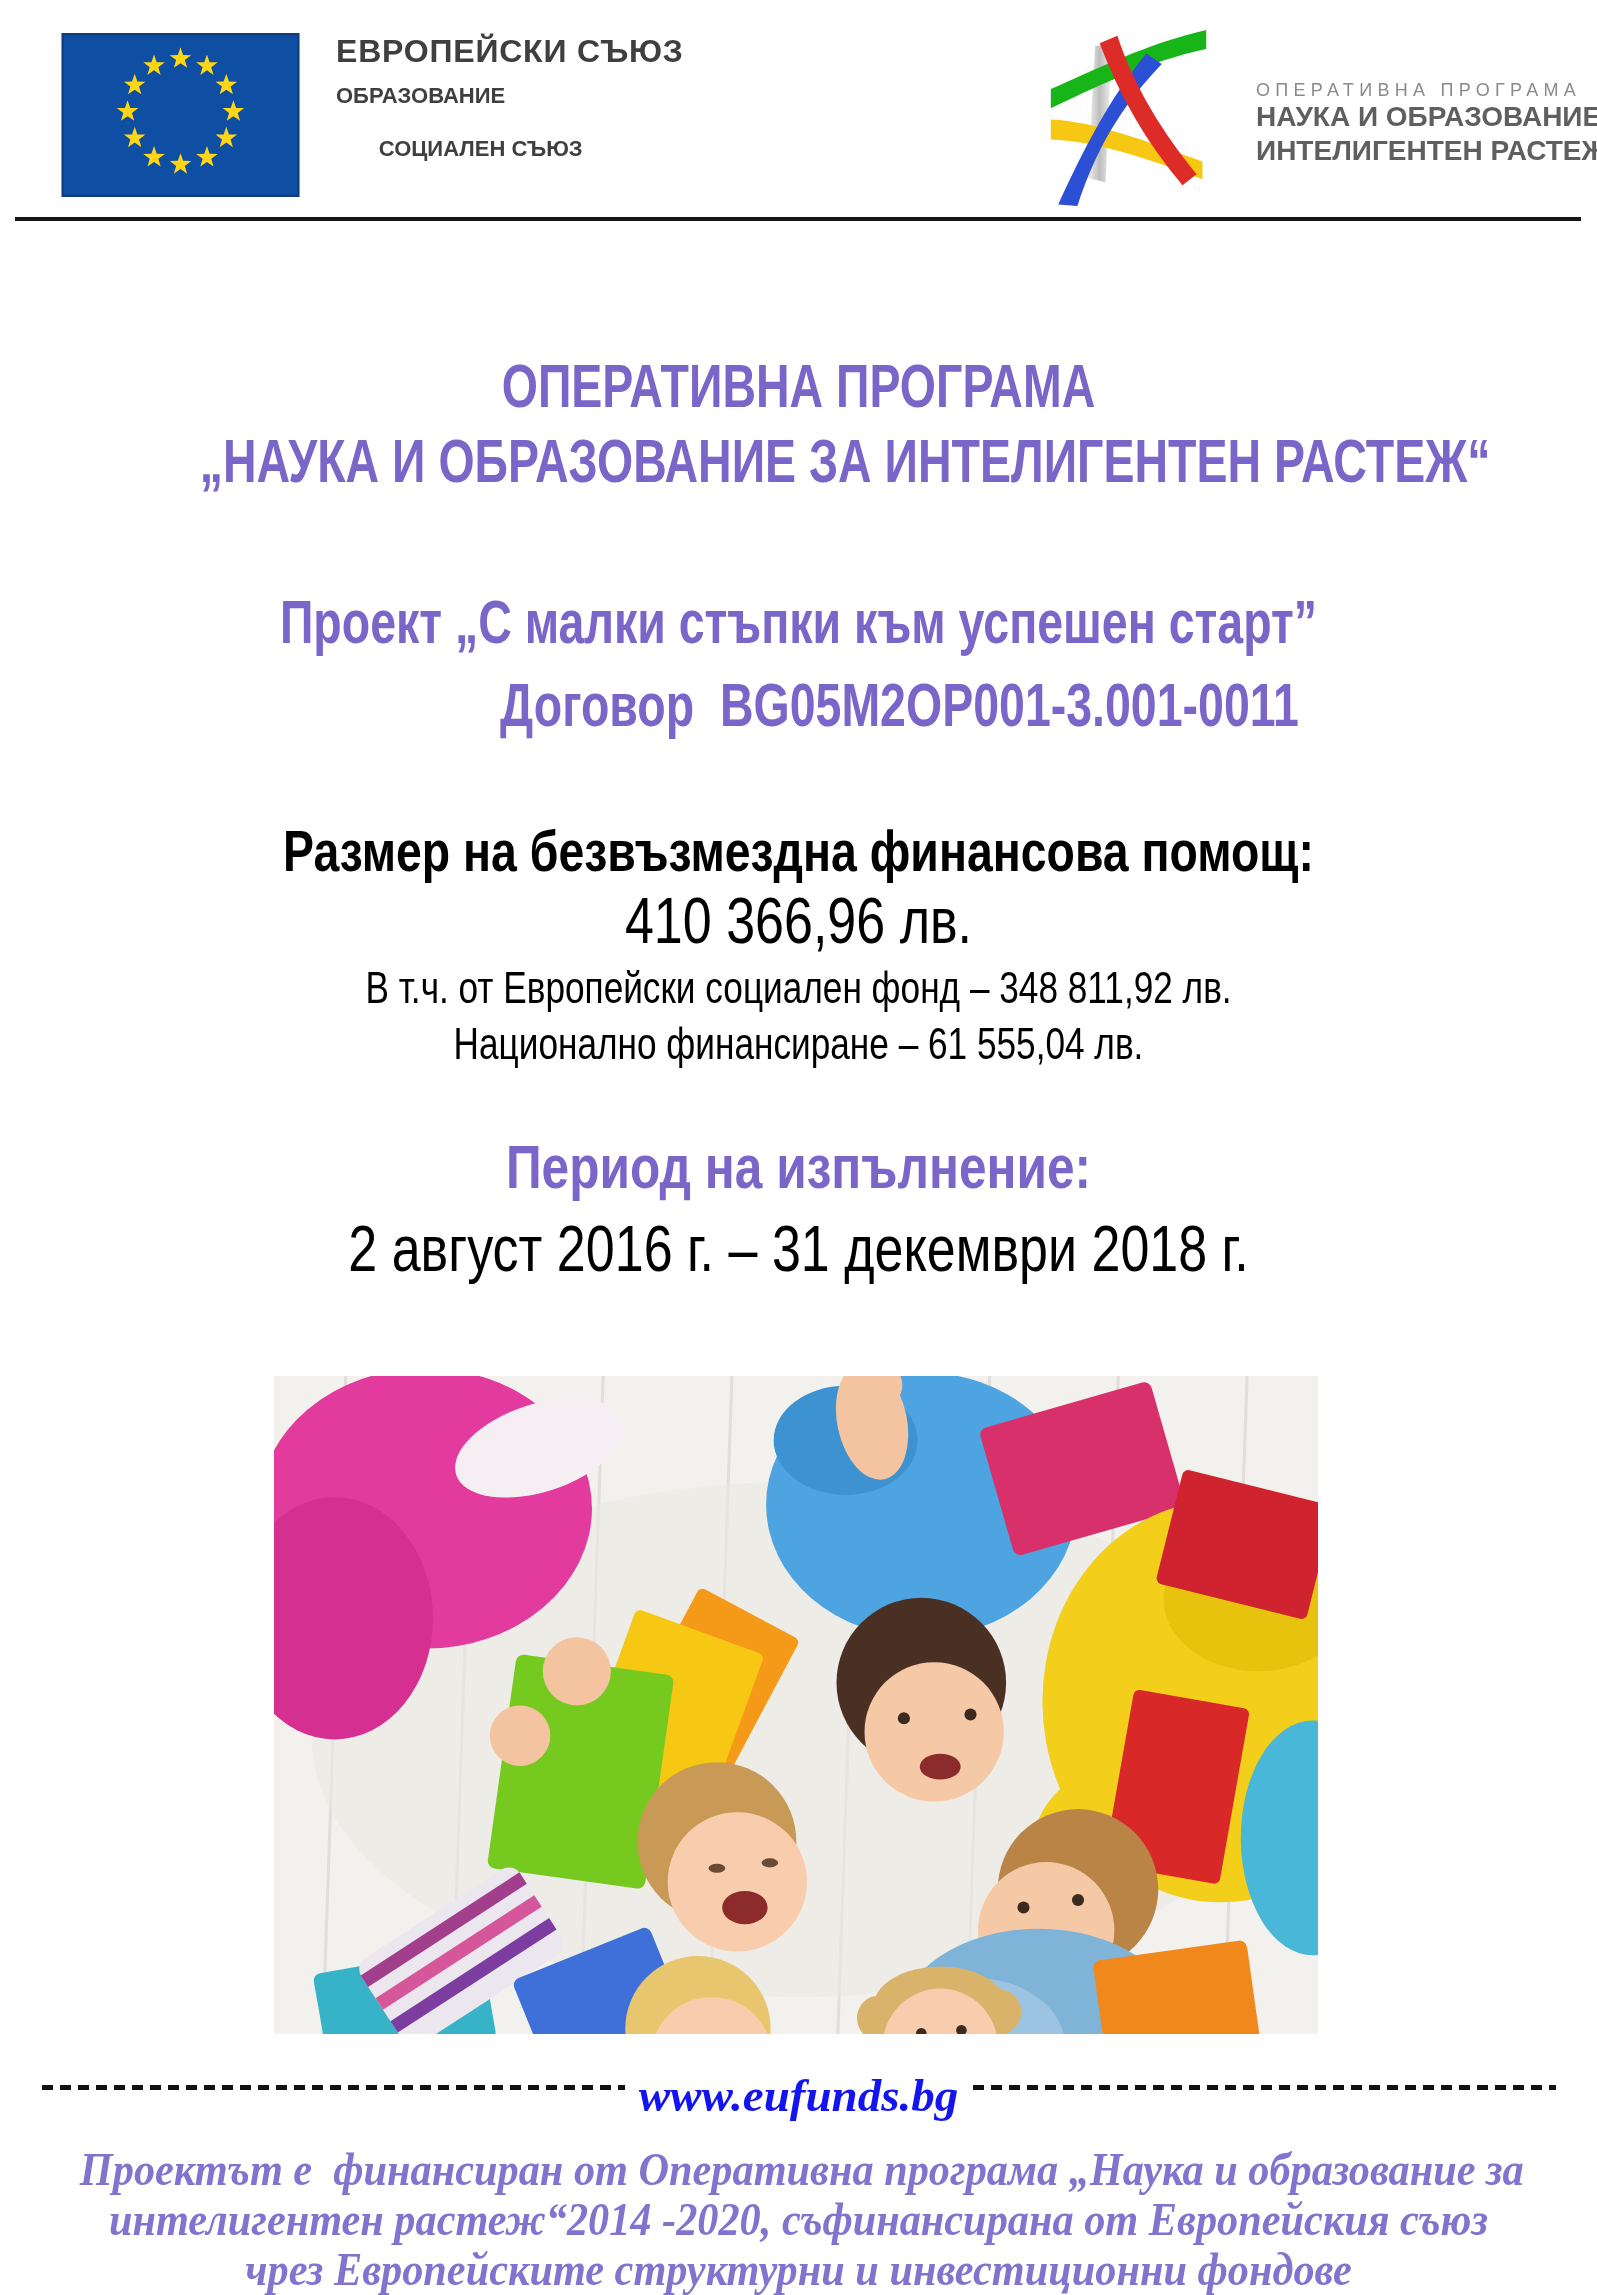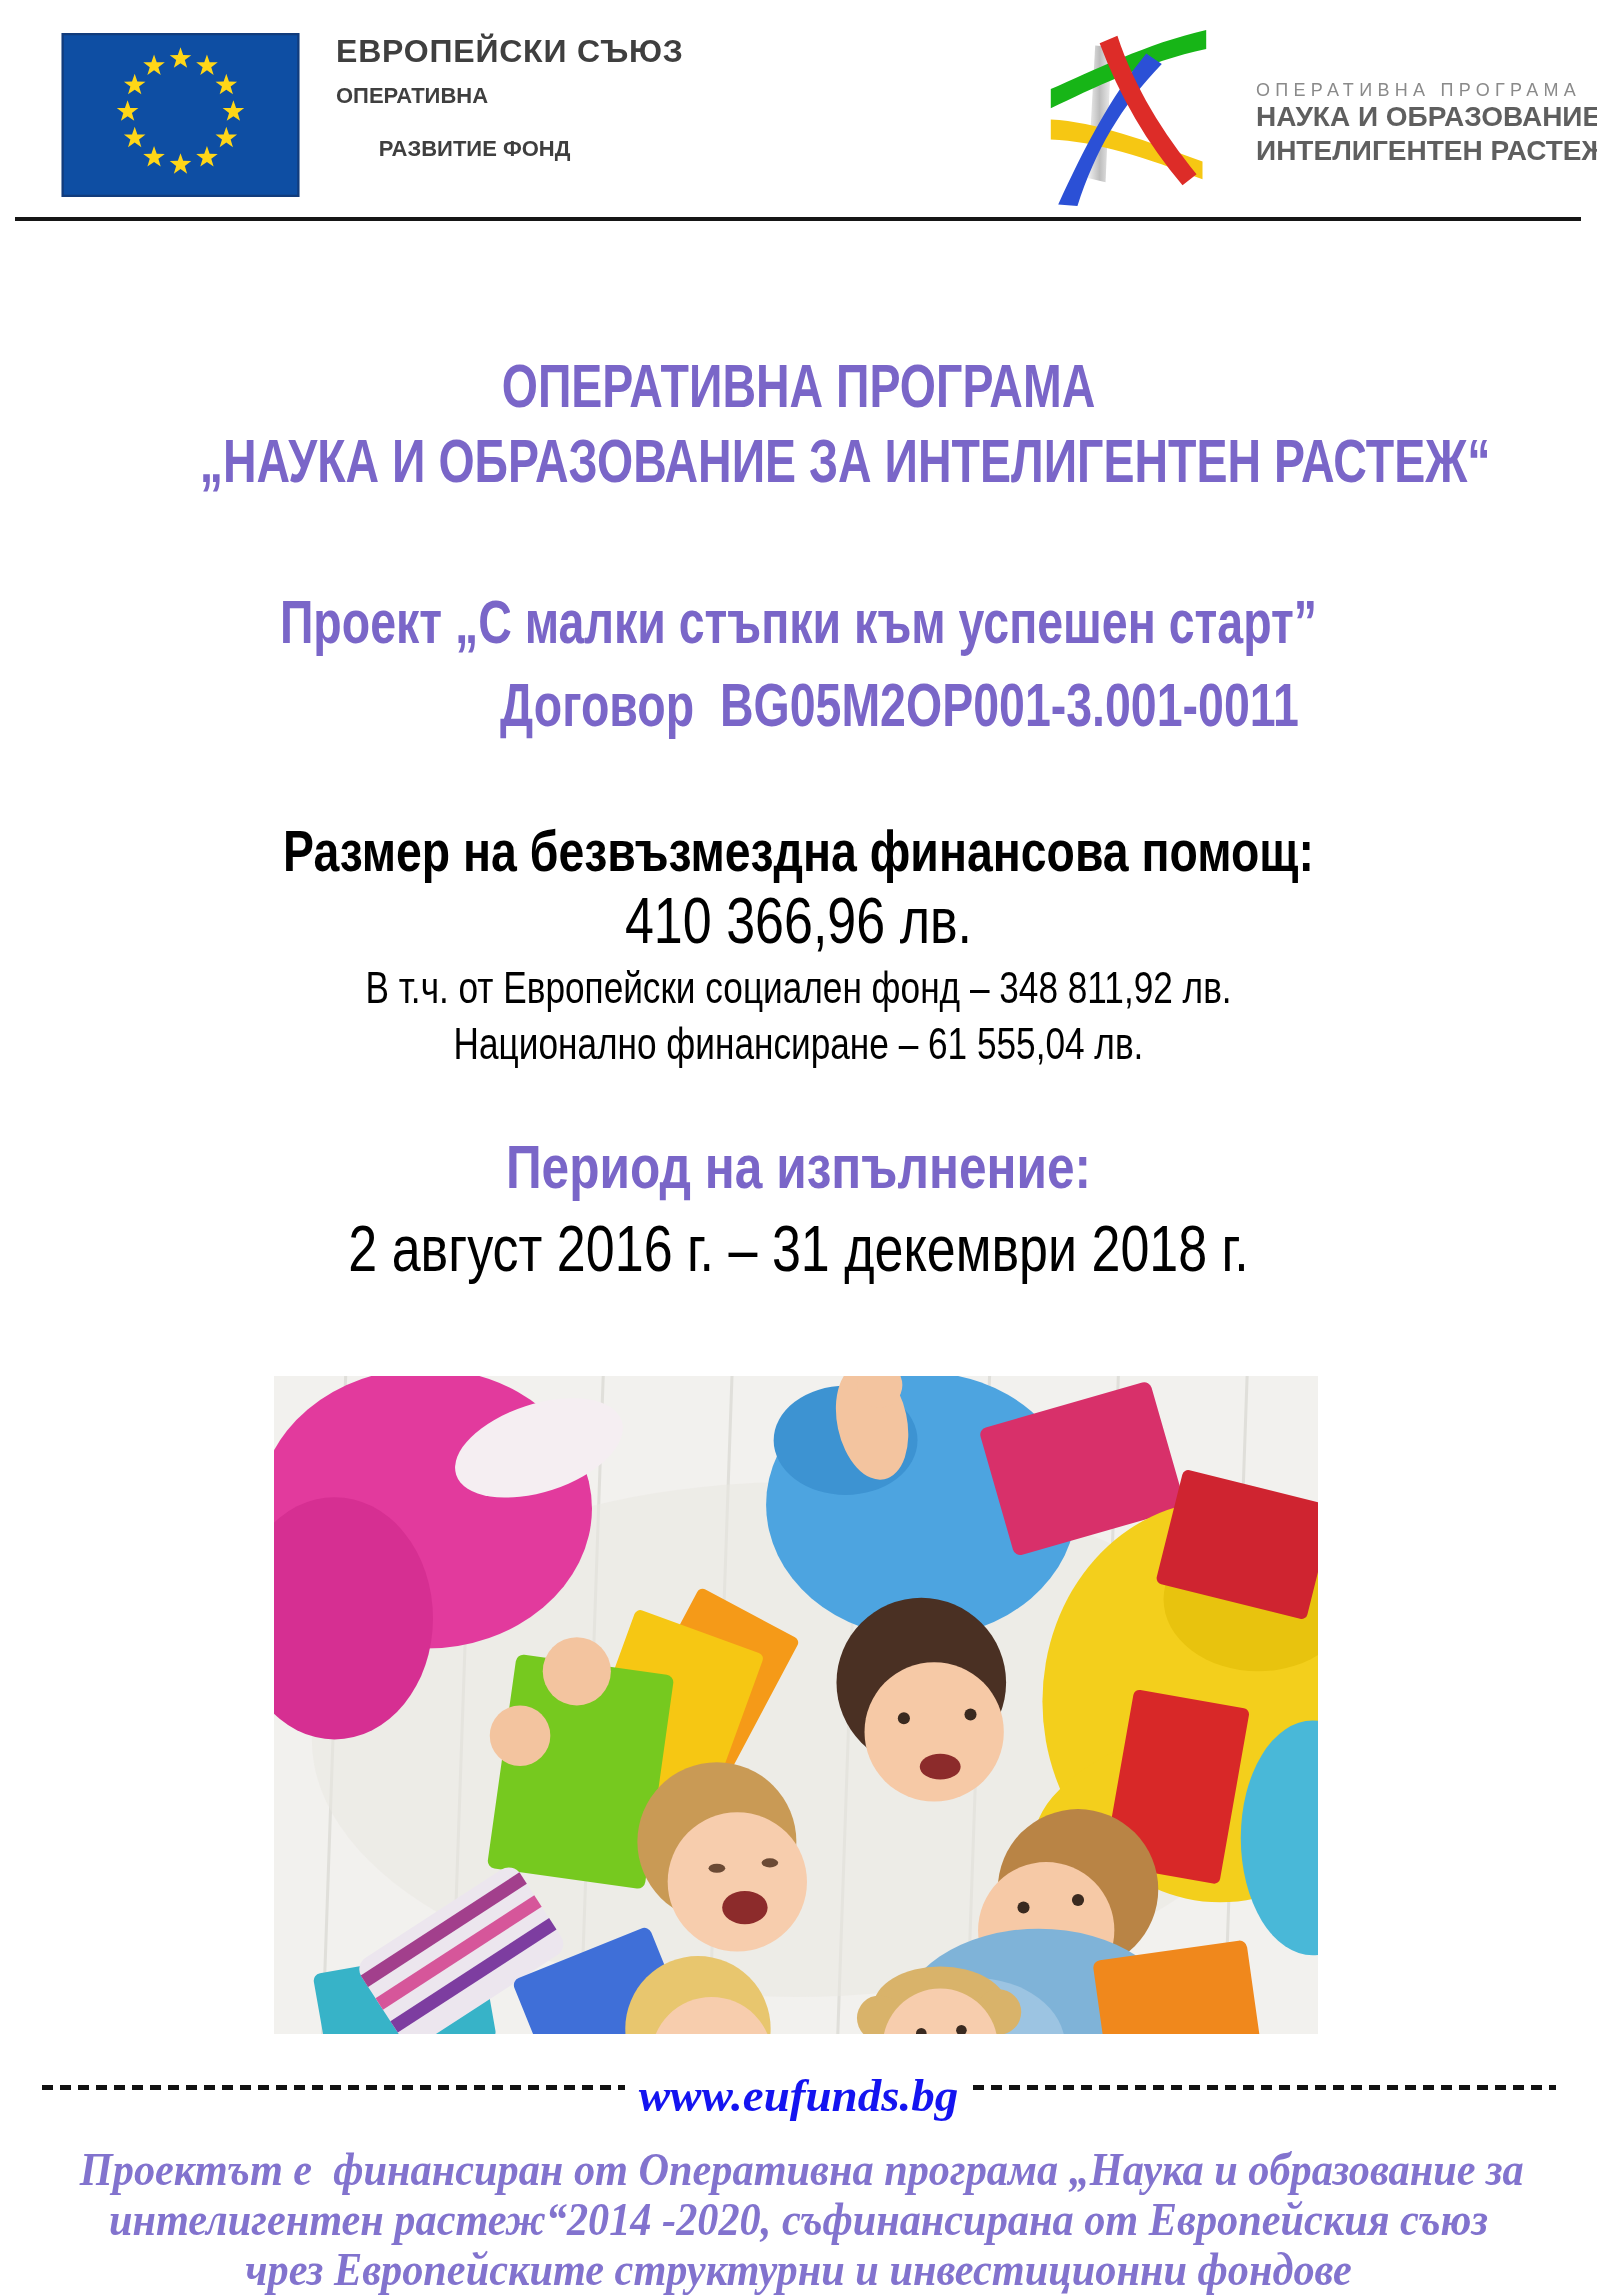--- a/index.html
+++ b/index.html
@@ -67,22 +67,22 @@
       <use href="#star" x="192.5" y="164.6"></use>
     <use href="#star" x="157.5" y="174"></use>
       <use href="#star" x="122.5" y="164.6"></use>
     <use href="#star" x="96.9" y="139"></use>
       <use href="#star" x="87.5" y="104"></use>
     <use href="#star" x="96.9" y="69"></use>
       <use href="#star" x="122.5" y="43.4"></use>
   </svg>
 
   <div class="eu-texts eu-title">ЕВРОПЕЙСКИ СЪЮЗ</div>
-  <div class="eu-sub eu-sub1"><span>ОПЕРАТИВНА</span><br>
-       <span>РАЗВИТИЕ ФОНД</span></div>
+  <div class="eu-sub eu-sub1"><span>ОБРАЗОВАНИЕ</span><br>
+       <span>СОЦИАЛЕН СЪЮЗ</span></div>
 
   <svg class="op-ribbons" viewBox="0 0 210 250" aria-hidden="true">
     <defs>
       <linearGradient id="gSilver" x1="0" y1="0" x2="1" y2="0">
         <stop offset="0" stop-color="#f2f2f2"></stop>
           <stop offset="0.5" stop-color="#bdbdbd"></stop>
           <stop offset="1" stop-color="#efefef"></stop>
       </linearGradient>
     </defs>
     <path d="M60,33 L82,35 L74,218 L50,212 Z" fill="url(#gSilver)"></path>

